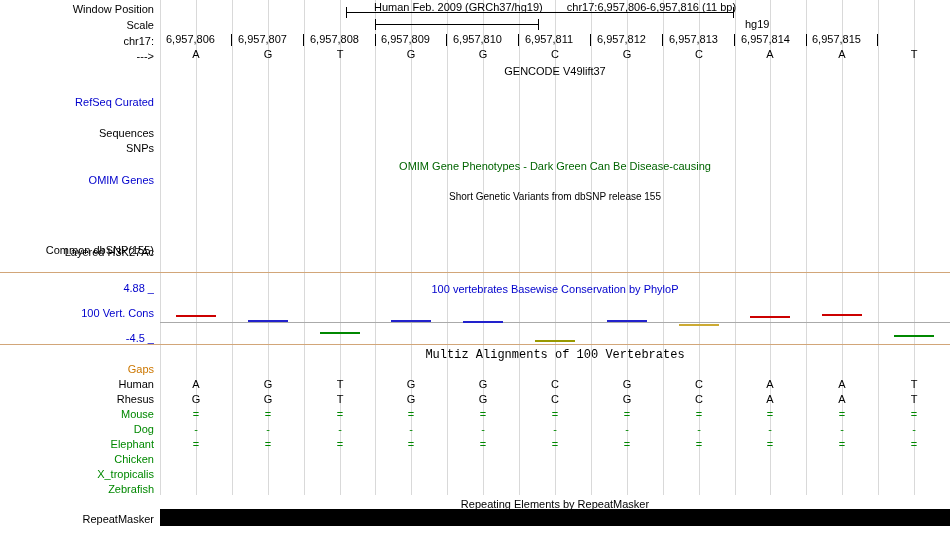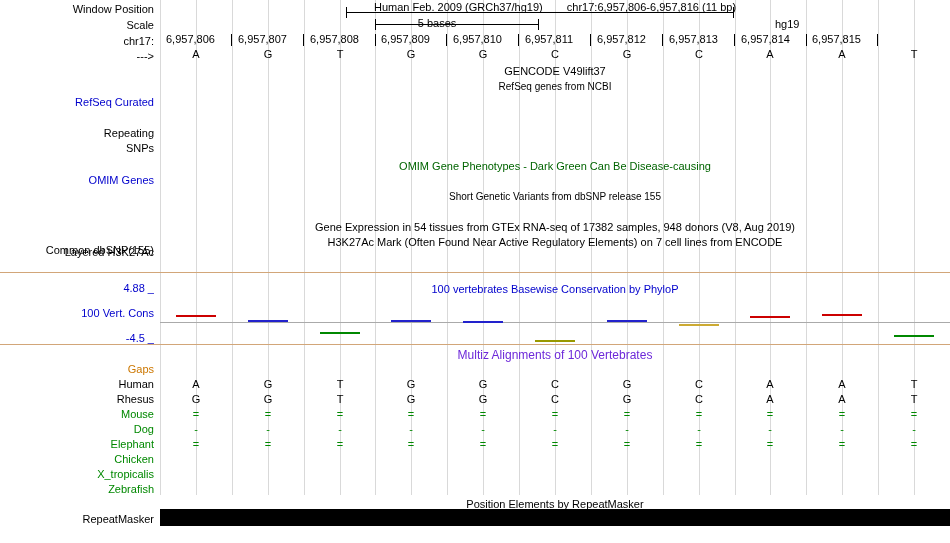--- a/index.html
+++ b/index.html
@@ -123,34 +123,34 @@
     position: absolute;
     left: 0;
     width: 790px;
     height: 17px;
     background: #000000;
   }
   .blue { color: #0000cc; }
   .green { color: #008800; }
   .dkgreen { color: #006400; }
   .orange { color: #cc7700; }
-  .navy { color: #6d28d9; }
+  .navy { color: #000000; font-family: Liberation Mono, monospace; }
 </style>
 </head>
 <body>
 
 <div id="stage">
 
   <div id="labelcol">
     <div class="lbl" style="top:3px;padding-left:16px;">Window Position</div>
     <div class="lbl" style="top:19px;">Scale</div>
     <div class="lbl" style="top:35px;">chr17:</div>
     <div class="lbl" style="top:50px;">---&gt;</div>
     <div class="lbl blue" style="top:96px;">RefSeq Curated</div>
-    <div class="lbl" style="top:127px;">Repeating</div>
+    <div class="lbl" style="top:127px;">Sequences</div>
     <div class="lbl" style="top:142px;">SNPs</div>
     <div class="lbl blue" style="top:174px;">OMIM Genes</div>
     <div class="lbl" style="top:204px;margin-top:40px;">Common dbSNP(155)</div>
     <div class="lbl" style="top:246px;">Layered H3K27Ac</div>
     <div class="lbl blue" style="top:282px;">4.88 _</div>
     <div class="lbl blue" style="top:307px;">100 Vert. Cons</div>
     <div class="lbl blue" style="top:332px;">-4.5 _</div>
     <div class="lbl orange" style="top:363px;">Gaps</div>
 
     <div class="lbl" style="top:378px;">Human</div>
@@ -193,23 +193,22 @@
       </div>
 
     <div class="posend" style="left:186px;"></div>
     <div class="posbar" style="left:186px; width:388px;"></div>
     <div class="posend" style="left:573px;"></div>
     <div class="centered" style="top:1px;">
       <span>Human Feb. 2009 (GRCh37/hg19)</span>
       <span style="display:inline-block;width:18px;"></span>
       <span>chr17:6,957,806-6,957,816 (11 bp)</span>
     </div>
-    <div style="position:absolute; top:18px; left:615px;">hg19</div>
-
-    <div style="position:absolute; top:17px; left:168px; width:218px; text-align:center;">5 bases</div>
+    <div style="position:absolute; top:18px; left:585px;">hg19</div>
+
     <div class="scaleend" style="left:215px;"></div>
     <div class="scalebar" style="left:215px; width:164px;"></div>
     <div class="scaleend" style="left:378px;"></div>
 
     <div id="ruler">
         <div class="rulertick" style="left: 71px;"></div>
         <div class="pos" style="left: 6px;">6,957,806</div>
         <div class="rulertick" style="left: 143px;"></div>
         <div class="pos" style="left: 78px;">6,957,807</div>
         <div class="rulertick" style="left: 215px;"></div>
@@ -235,25 +234,22 @@
         <div class="base" style="left: 313px;">G</div>
         <div class="base" style="left: 385px;">C</div>
         <div class="base" style="left: 457px;">G</div>
         <div class="base" style="left: 529px;">C</div>
         <div class="base" style="left: 600px;">A</div>
         <div class="base" style="left: 672px;">A</div>
         <div class="base" style="left: 744px;">T</div>
       </div>
 
     <div class="centered" style="top:65px;">GENCODE V49lift37</div>
-    <div class="centered" style="top:81px; font-size:10px;">RefSeq genes from NCBI</div>
     <div class="centered dkgreen" style="top:160px;">OMIM Gene Phenotypes - Dark Green Can Be Disease-causing</div>
     <div class="centered" style="top:191px; font-size:10px;">Short Genetic Variants from dbSNP release 155</div>
-    <div class="centered" style="top:221px;">Gene Expression in 54 tissues from GTEx RNA-seq of 17382 samples, 948 donors (V8, Aug 2019)</div>
-    <div class="centered" style="top:236px;">H3K27Ac Mark (Often Found Near Active Regulatory Elements) on 7 cell lines from ENCODE</div>
 
     <div class="sepline" style="left:-160px; top:272px;"></div>
 
     <div class="centered blue" style="top:283px;">100 vertebrates Basewise Conservation by PhyloP</div>
 
     <div id="cons">
         <div class="consline" style="left: 0px; top: 322px; width: 790px;"></div>
         <div class="consbar" style="left: 16px; width: 40px; top: 314.8px; background: rgb(204, 0, 0);"></div>
         <div class="consbar" style="left: 88px; width: 40px; top: 319.6px; background: rgb(34, 34, 204);"></div>
         <div class="consbar" style="left: 160px; width: 40px; top: 331.6px; background: rgb(0, 136, 0);"></div>
@@ -322,16 +318,16 @@
         <div class="alnbase" style="left: 241px; top: 438px; color: rgb(0, 136, 0);">=</div>
         <div class="alnbase" style="left: 313px; top: 438px; color: rgb(0, 136, 0);">=</div>
         <div class="alnbase" style="left: 385px; top: 438px; color: rgb(0, 136, 0);">=</div>
         <div class="alnbase" style="left: 457px; top: 438px; color: rgb(0, 136, 0);">=</div>
         <div class="alnbase" style="left: 529px; top: 438px; color: rgb(0, 136, 0);">=</div>
         <div class="alnbase" style="left: 600px; top: 438px; color: rgb(0, 136, 0);">=</div>
         <div class="alnbase" style="left: 672px; top: 438px; color: rgb(0, 136, 0);">=</div>
         <div class="alnbase" style="left: 744px; top: 438px; color: rgb(0, 136, 0);">=</div>
       </div>
 
-    <div class="centered" style="top:498px;">Position Elements by RepeatMasker</div>
+    <div class="centered" style="top:498px;">Repeating Elements by RepeatMasker</div>
     <div class="repeatbar" style="top:509px;"></div>
   </div>
 </div>
 
 </body></html>

